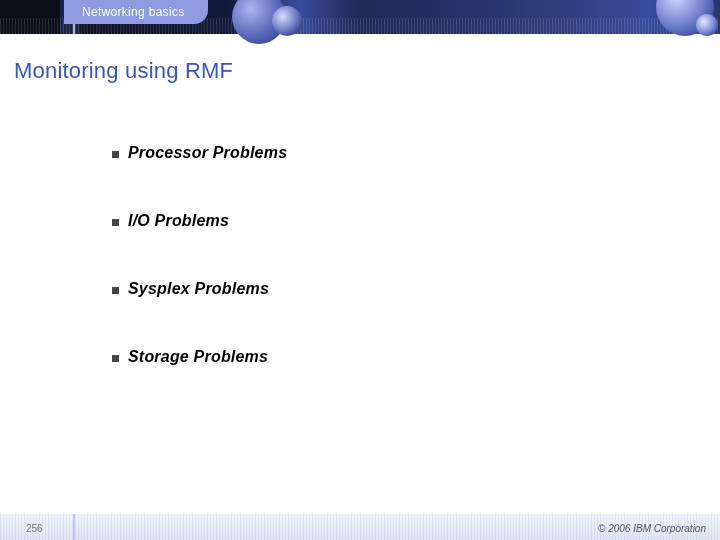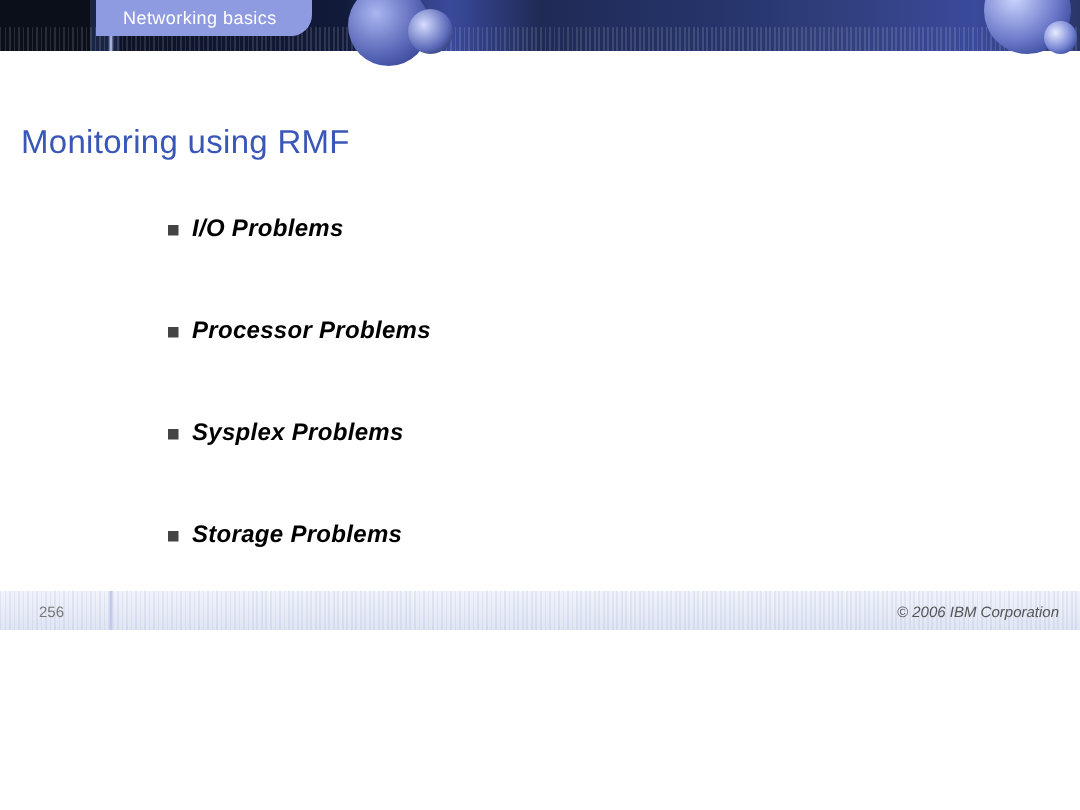--- a/index.html
+++ b/index.html
@@ -1,18 +1,18 @@
 <!DOCTYPE html>
 <html><head>
 <meta charset="utf-8">
 <style>
   * { margin: 0; padding: 0; box-sizing: border-box; }
   html, body { width: 720px; height: 540px; font-family: Arial, Helvetica, sans-serif; background: #fff; overflow: hidden; }
 
-  .slide { position: relative; width: 720px; height: 420px; }
+  .slide { position: relative; width: 720px; height: 540px; }
 
   
   .header-band {
     position: absolute; left: 0; top: 0; width: 720px; height: 34px;
     background: linear-gradient(90deg,
       #0a0f1a 0px, #0a0f1a 60px,
       #1a2545 60px, #1a2545 80px,
       #0d1225 80px, #111a3a 230px,
       #28356a 260px, #3a4a9c 300px,
       #1f2a55 360px, #26346b 480px,
@@ -39,21 +39,20 @@
   }
   .header-tab-label { font-size: 12px; color: #fff; letter-spacing: 0.3px; }
 
   .vline-top   { position: absolute; left: 73px; top: 0;  width: 2px; height: 34px; background: #a6afe6; }
 
   
   .slide-title {
     position: absolute; left: 14px; top: 58px;
     font-size: 22px; color: #3a57b7; font-weight: 400;
     letter-spacing: 0.2px;
-    margin-top: 24px;
   }
 
   
   .bullets { position: absolute; left: 112px; top: 144px; width: 520px; }
   .bullet  { display: flex; align-items: baseline; margin-bottom: 50px; }
   .sq      { width: 7px; height: 7px; background: #444; margin-right: 9px; margin-top: 6px; flex: 0 0 auto; }
   .bl      { font-size: 16px; font-style: italic; font-weight: bold; color: #000; letter-spacing: 0.2px; }
 
   
   .footer-band {
@@ -86,25 +85,25 @@
 
   <div class="header-tab">
     <span class="header-tab-label">Networking basics</span>
   </div>
 
   <div class="slide-title">Monitoring using RMF</div>
 
   <div class="bullets">
     <div class="bullet">
       <div class="sq"></div>
-      <span class="bl">I/O Problems</span>
+      <span class="bl">Processor Problems</span>
     </div>
     <div class="bullet">
       <div class="sq"></div>
-      <span class="bl">Processor Problems</span>
+      <span class="bl">I/O Problems</span>
     </div>
     <div class="bullet">
       <div class="sq"></div>
       <span class="bl">Sysplex Problems</span>
     </div>
     <div class="bullet">
       <div class="sq"></div>
       <span class="bl">Storage Problems</span>
     </div>
   </div>

